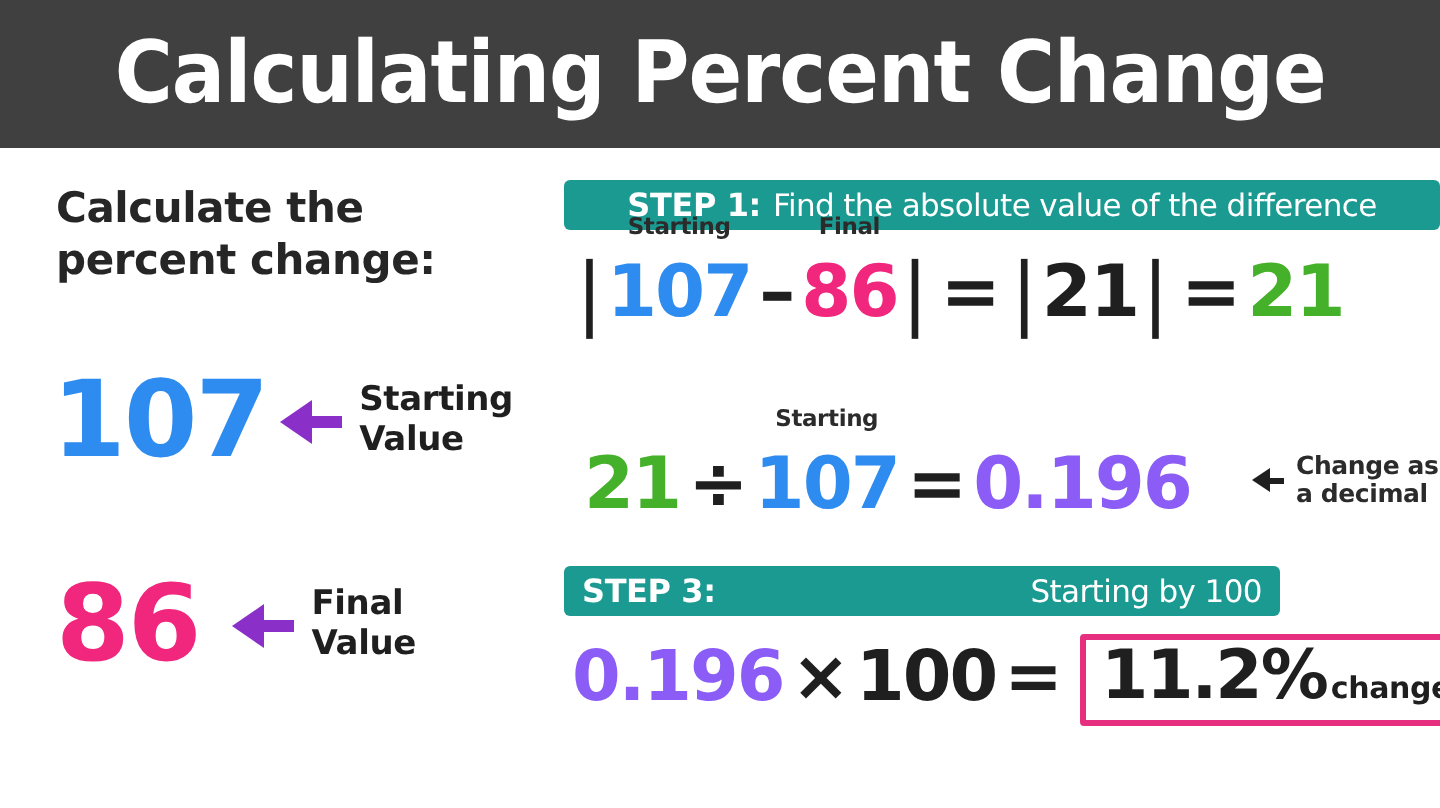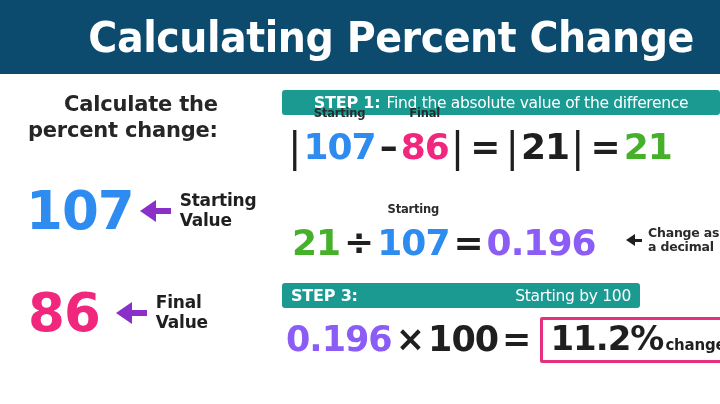--- a/index.html
+++ b/index.html
@@ -14,24 +14,24 @@
     overflow: hidden;
     position: relative;
   }
 
   
   .header {
     position: absolute;
     left: 0; top: 0;
     width: 720px;
     height: 74px;
-    background: #0c4a6e;
-    display: flex;
-    align-items: center;
-    justify-content: flex-end;
+    background: #404040;
+    display: flex;
+    align-items: center;
+    justify-content: center;
   }
   .header-title {
     color: #ffffff;
     font-family: "DejaVu Sans", sans-serif;
     font-size: 43px;
     font-weight: bold;
     letter-spacing: -0.5px;
     transform: scaleX(0.92);
     white-space: nowrap;
   }
@@ -55,21 +55,20 @@
   .prompt {
     position: absolute;
     left: 28px;
     top: 18px;
     font-family: "DejaVu Sans", sans-serif;
     font-size: 21px;
     font-weight: bold;
     color: #262626;
     line-height: 1.22;
     letter-spacing: -0.2px;
-    text-align: right;
   }
 
   .value-row {
     position: absolute;
     display: flex;
     align-items: center;
   }
   .value-row.start { left: 26px; top: 110px; }
   .value-row.final { left: 28px; top: 212px; }
 

